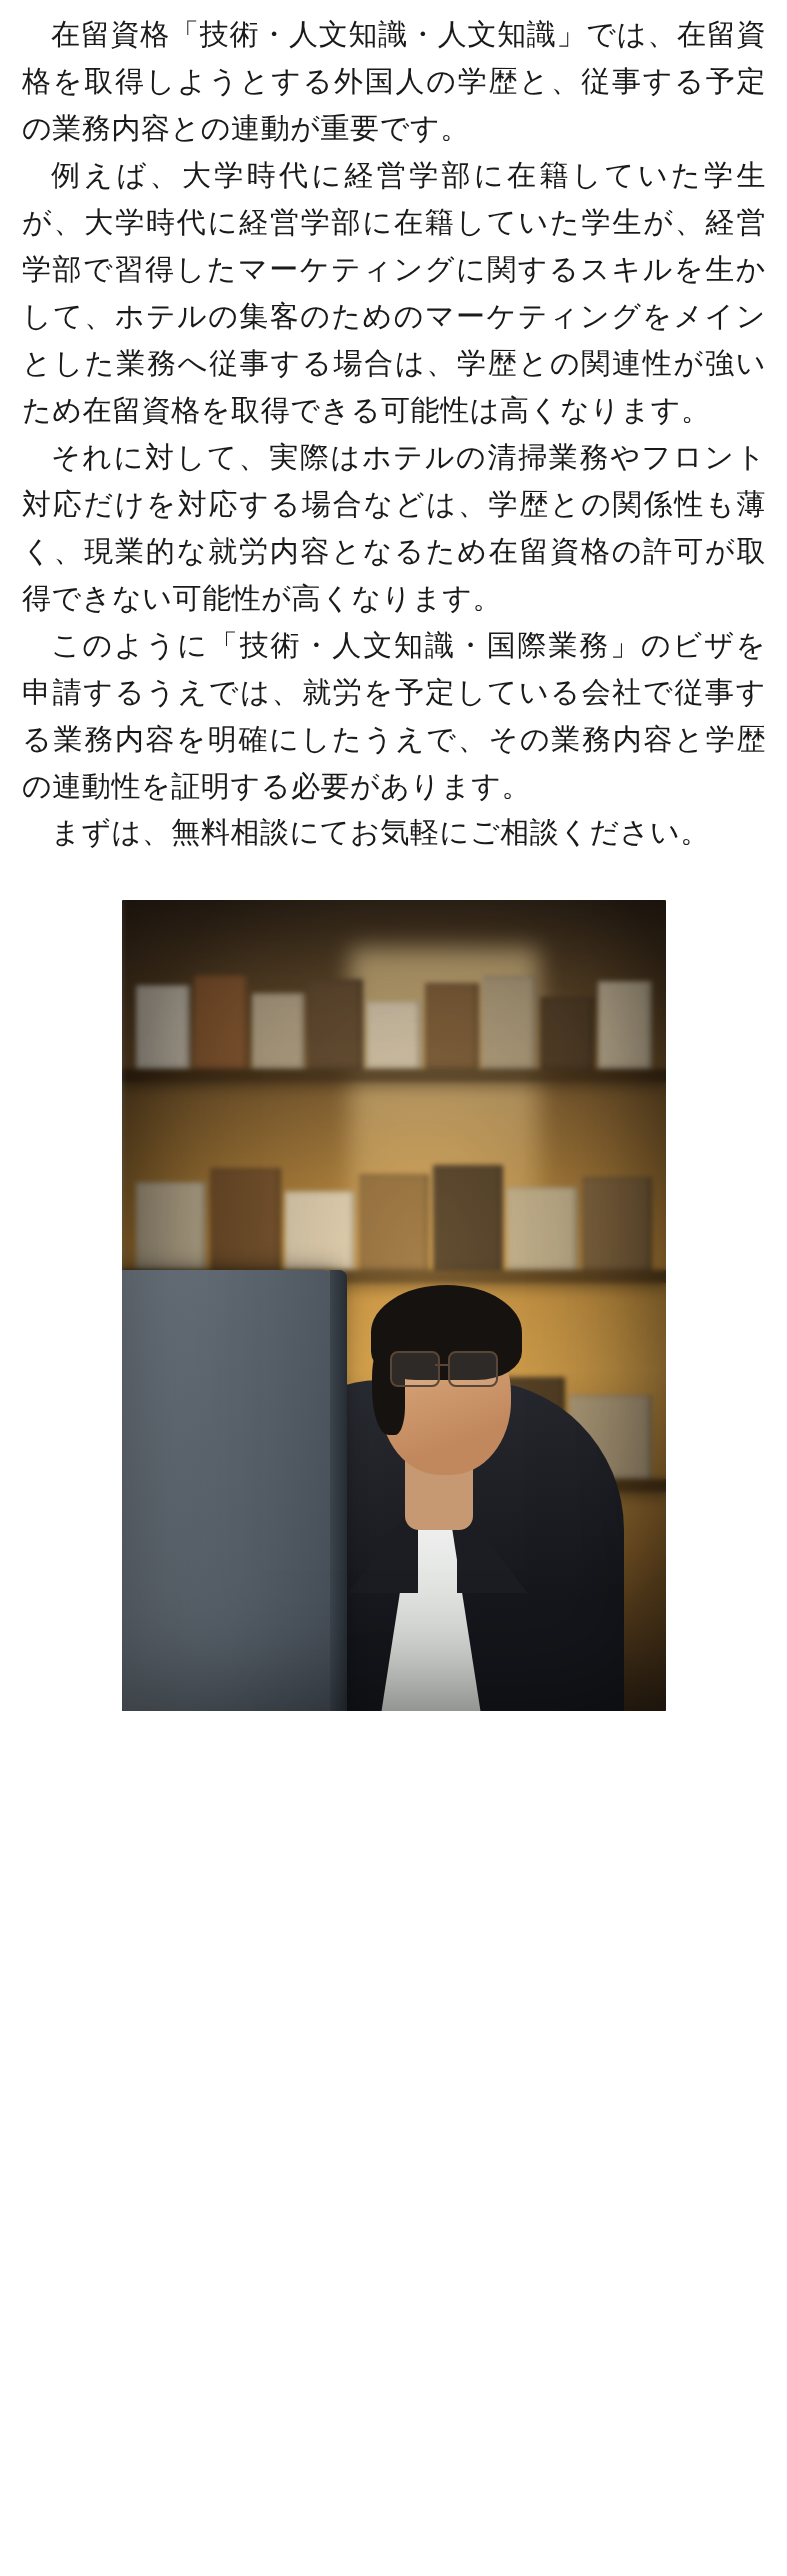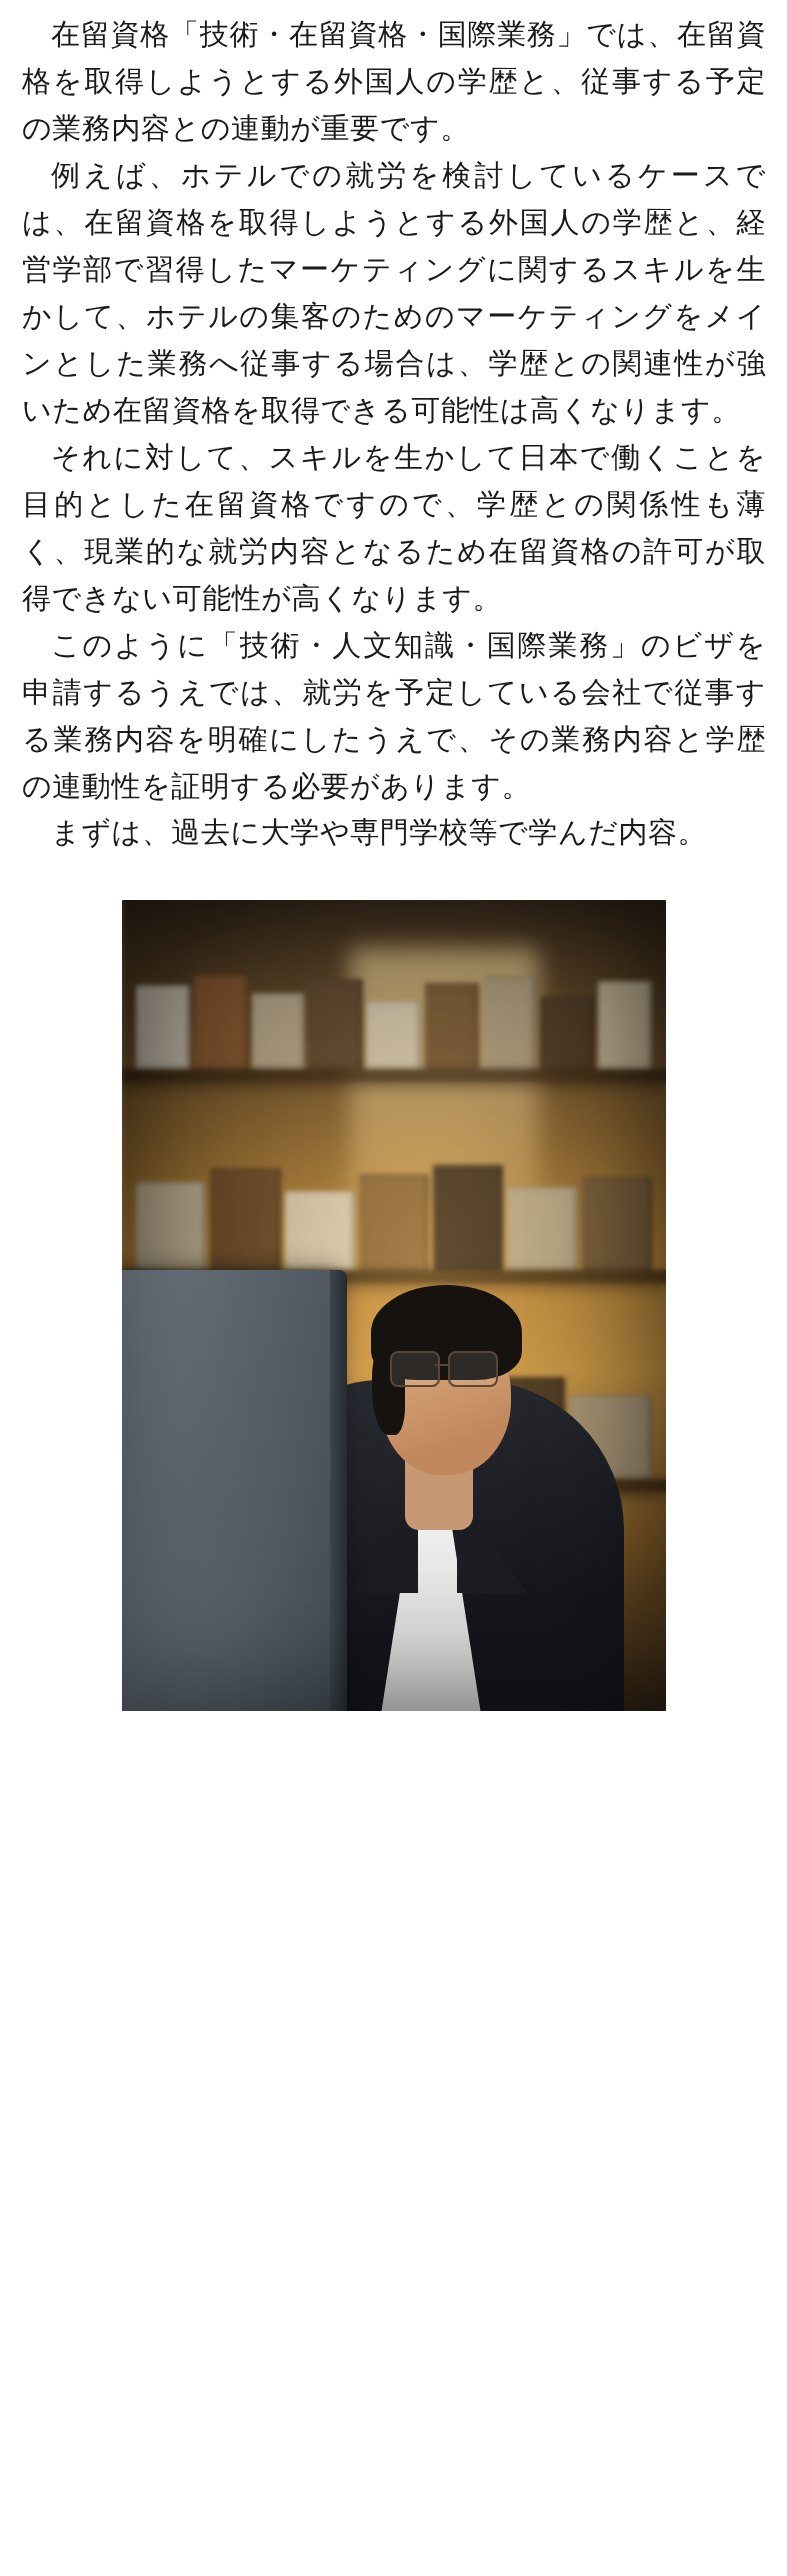--- a/index.html
+++ b/index.html
@@ -217,25 +217,25 @@
     box-shadow: inset 0 0 118px rgba(0,0,0,0.55);
     pointer-events: none;
   }
 </style>
 </head>
 <body>
 
 <div class="page">
 
   <div class="article-body">
-    <p>在留資格「技術・在留資格・国際業務」では、在留資格を取得しようとする外国人の学歴と、従事する予定の業務内容との連動が重要です。</p>
-    <p>例えば、ホテルでの就労を検討しているケースでは、在留資格を取得しようとする外国人の学歴と、経営学部で習得したマーケティングに関するスキルを生かして、ホテルの集客のためのマーケティングをメインとした業務へ従事する場合は、学歴との関連性が強いため在留資格を取得できる可能性は高くなります。</p>
-    <p>それに対して、スキルを生かして日本で働くことを目的とした在留資格ですので、学歴との関係性も薄く、現業的な就労内容となるため在留資格の許可が取得できない可能性が高くなります。</p>
+    <p>在留資格「技術・人文知識・人文知識」では、在留資格を取得しようとする外国人の学歴と、従事する予定の業務内容との連動が重要です。</p>
+    <p>例えば、大学時代に経営学部に在籍していた学生が、大学時代に経営学部に在籍していた学生が、経営学部で習得したマーケティングに関するスキルを生かして、ホテルの集客のためのマーケティングをメインとした業務へ従事する場合は、学歴との関連性が強いため在留資格を取得できる可能性は高くなります。</p>
+    <p>それに対して、実際はホテルの清掃業務やフロント対応だけを対応する場合などは、学歴との関係性も薄く、現業的な就労内容となるため在留資格の許可が取得できない可能性が高くなります。</p>
     <p>このように「技術・人文知識・国際業務」のビザを申請するうえでは、就労を予定している会社で従事する業務内容を明確にしたうえで、その業務内容と学歴の連動性を証明する必要があります。</p>
-    <p>まずは、過去に大学や専門学校等で学んだ内容。</p>
+    <p>まずは、無料相談にてお気軽にご相談ください。</p>
   </div>
 
   <div class="figure-block">
     <div class="photo-frame" aria-label="眼鏡をかけたスーツ姿の男性が書棚のあるオフィスでモニターに向かっている写真">
       <div class="photo-bg"></div>
 
       <div class="window-light"></div>
 
       <div class="books b1">
         <div class="book" style="height:86%;background:#d9d2c4"></div>

